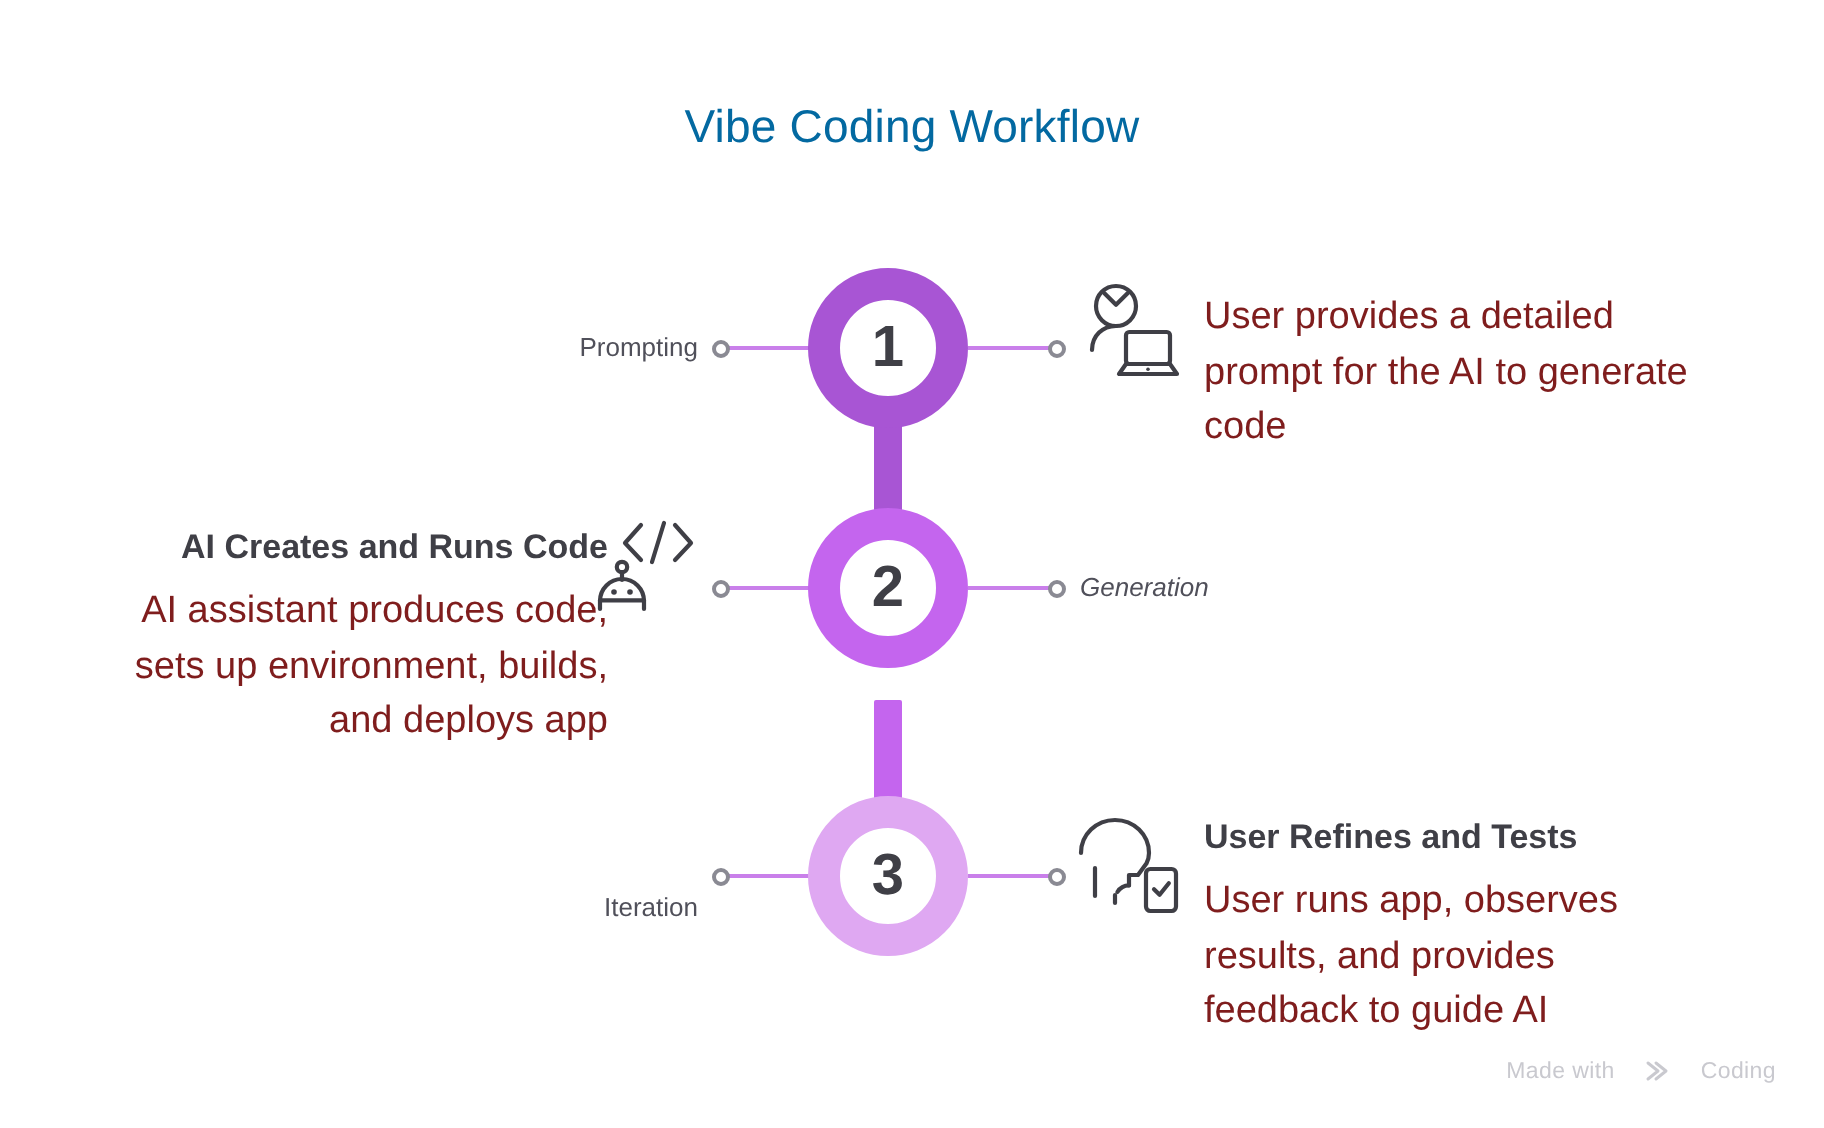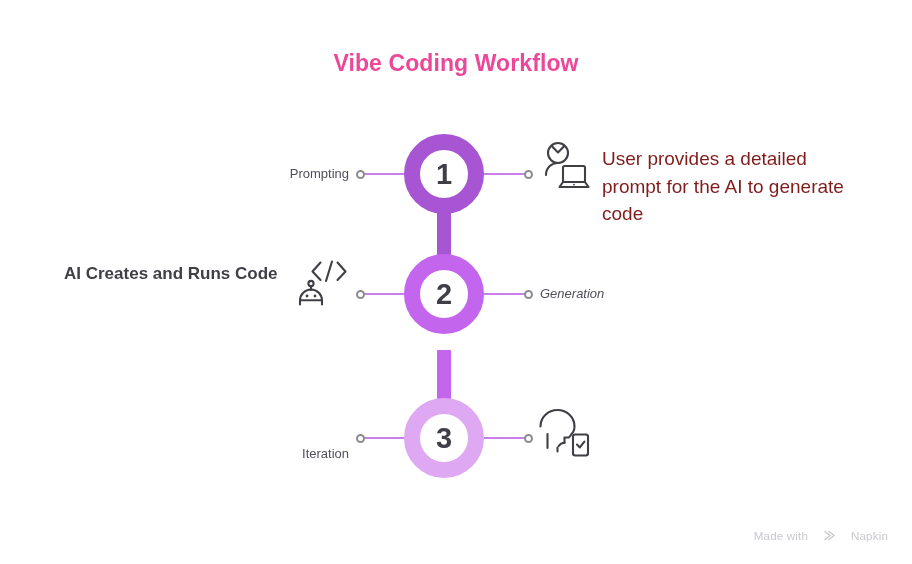--- a/index.html
+++ b/index.html
@@ -11,22 +11,22 @@
     overflow:hidden;
     position:relative;
   }
 
   
   .title {
     position:absolute;
     top:50px; left:0; width:912px;
     text-align:center;
     font-size:23px;
-    font-weight:bold;
-    color:#ec4899;
+    font-weight:normal;
+    color:#0369a1;
     letter-spacing:0.1px;
   }
 
   
   .stage { position:absolute; inset:0; }
 
   
   .spine {
     position:absolute;
     left:437px;
@@ -94,21 +94,21 @@
     line-height:1.25;
     margin:0 0 8px 0;
   }
   .content p {
     font-size:19px;
     line-height:1.45;
     color:#7f1d1d;
     margin:0;
   }
   .content.right { text-align:left; }
-  .content.left  { text-align:left; }
+  .content.left  { text-align:right; }
 
   
   .icon { position:absolute; z-index:3; }
   .icon svg { display:block; }
 
   
   .watermark {
     position:absolute;
     right:24px; bottom:22px;
     display:flex;
@@ -185,20 +185,21 @@
       <path d="M15 28.2 L15 32"></path>
       <path d="M4 46.5 v-4 c0 -6.1 4.9 -11 11 -11 c6.1 0 11 4.9 11 11 v4"></path>
       <path d="M4 42.2 L26 42.2"></path>
       <circle cx="11" cy="38" r="1.4" fill="#3f3f46" stroke="none"></circle>
       <circle cx="19" cy="38" r="1.4" fill="#3f3f46" stroke="none"></circle>
     </svg>
   </div>
 
   <div class="content left" style="right:608px; top:263px; width:240px;">
     <h3>AI Creates and Runs Code</h3>
+    <p>AI assistant produces code, sets up environment, builds, and deploys app</p>
   </div>
 
   <div class="conn" style="left:360px; top:437px; width:45px;">
     <div class="conn-line" style="background:#C97FEA;"></div>
     <div class="dot dot-left" style="border:2px solid #8a8a93;"></div>
   </div>
   <div class="sidelabel" style="right:563px; top:430px;margin-top:16px;">Iteration</div>
 
   <div class="conn" style="left:484px; top:437px; width:45px;">
     <div class="conn-line" style="background:#C97FEA;"></div>
@@ -213,25 +214,29 @@
     <svg width="56" height="56" viewBox="0 0 56 56" fill="none" stroke="#3f3f46" stroke-width="2.1" stroke-linecap="round" stroke-linejoin="round">
       <path d="M5.5 20.5 c0 -9.2 7.6 -16.5 17 -16.5 c9.4 0 17 7.3 17 16.5 c0 2.1 -0.4 3.7 -1.3 5.3 L34 31.5 h-4.5 v5.2"></path>
       <path d="M12.5 28 L12.5 42"></path>
       <path d="M22.5 41.5 L22.5 45.5"></path>
       <path d="M29.5 36.7 c-2.4 0 -4.6 1.4 -5.8 3.3"></path>
       <rect x="38" y="28.5" width="15" height="21" rx="2.2"></rect>
       <path d="M42 38.6 L44.8 41.4 L49.4 35.6"></path>
     </svg>
   </div>
 
+  <div class="content right" style="left:602px; top:408px; width:252px;">
+    <h3>User Refines and Tests</h3>
+    <p>User runs app, observes results, and provides feedback to guide AI</p>
+  </div>
 
 </div>
 
 <div class="watermark">
   <span>Made with</span>
   <span>
     <svg width="13" height="13" viewBox="0 0 13 13" fill="none" stroke="#c9c9cf" stroke-width="1.5" stroke-linecap="round" stroke-linejoin="round">
       <path d="M2 2.5 L7 6.5 L2 10.5"></path>
       <path d="M6 2.5 L11 6.5 L6 10.5"></path>
     </svg>
   </span>
-  <span>Napkin</span>
+  <span>Coding</span>
 </div>
 
 </body></html>

